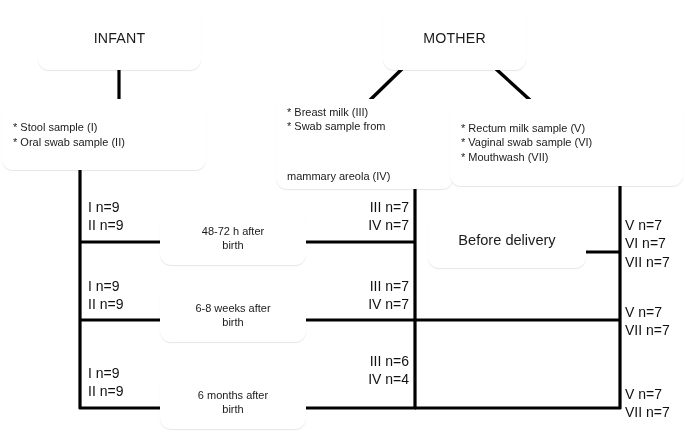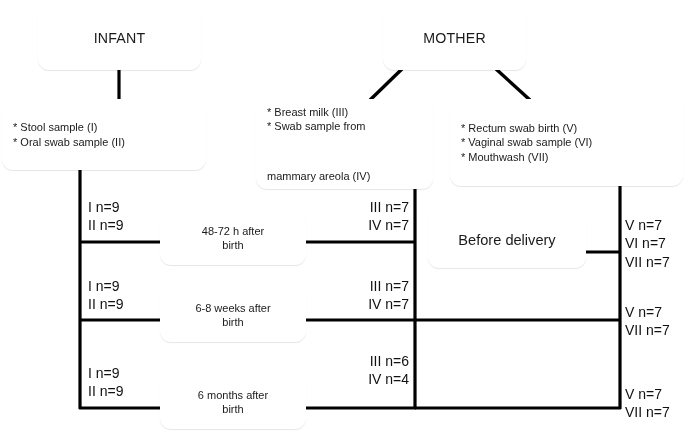--- a/index.html
+++ b/index.html
@@ -119,31 +119,31 @@
     <div class="node-text">MOTHER</div>
   </div>
 
   <div class="node listbox" style="left:2px; top:99px; width:204px; height:71px;">
     <div class="node-text">
       <span class="list-line">* Stool sample (I)</span>
       <span class="list-line">* Oral swab sample (II)</span>
     </div>
   </div>
 
-  <div class="node listbox" style="left:256px; top:99px; width:177px; height:90px;">
+  <div class="node listbox" style="left:276px; top:99px; width:177px; height:90px;">
     <div class="node-text">
       <span class="list-line">* Breast milk (III)</span>
       <span class="list-line">* Swab sample from</span>
       <span class="list-line cont">mammary areola (IV)</span>
     </div>
   </div>
 
   <div class="node listbox" style="left:450px; top:99px; width:233px; height:87px;">
     <div class="node-text">
-      <span class="list-line">* Rectum swab birth (V)</span>
+      <span class="list-line">* Rectum milk sample (V)</span>
       <span class="list-line">* Vaginal swab sample (VI)</span>
       <span class="list-line">* Mouthwash (VII)</span>
     </div>
   </div>
 
   <div class="node center time-node" style="left:160px; top:211px; width:146px; height:54px;">
     <div class="node-text">
       <span class="list-line" style="">48-72 h after</span>
       <span class="list-line" style="text-align:center;">birth</span>
     </div>

